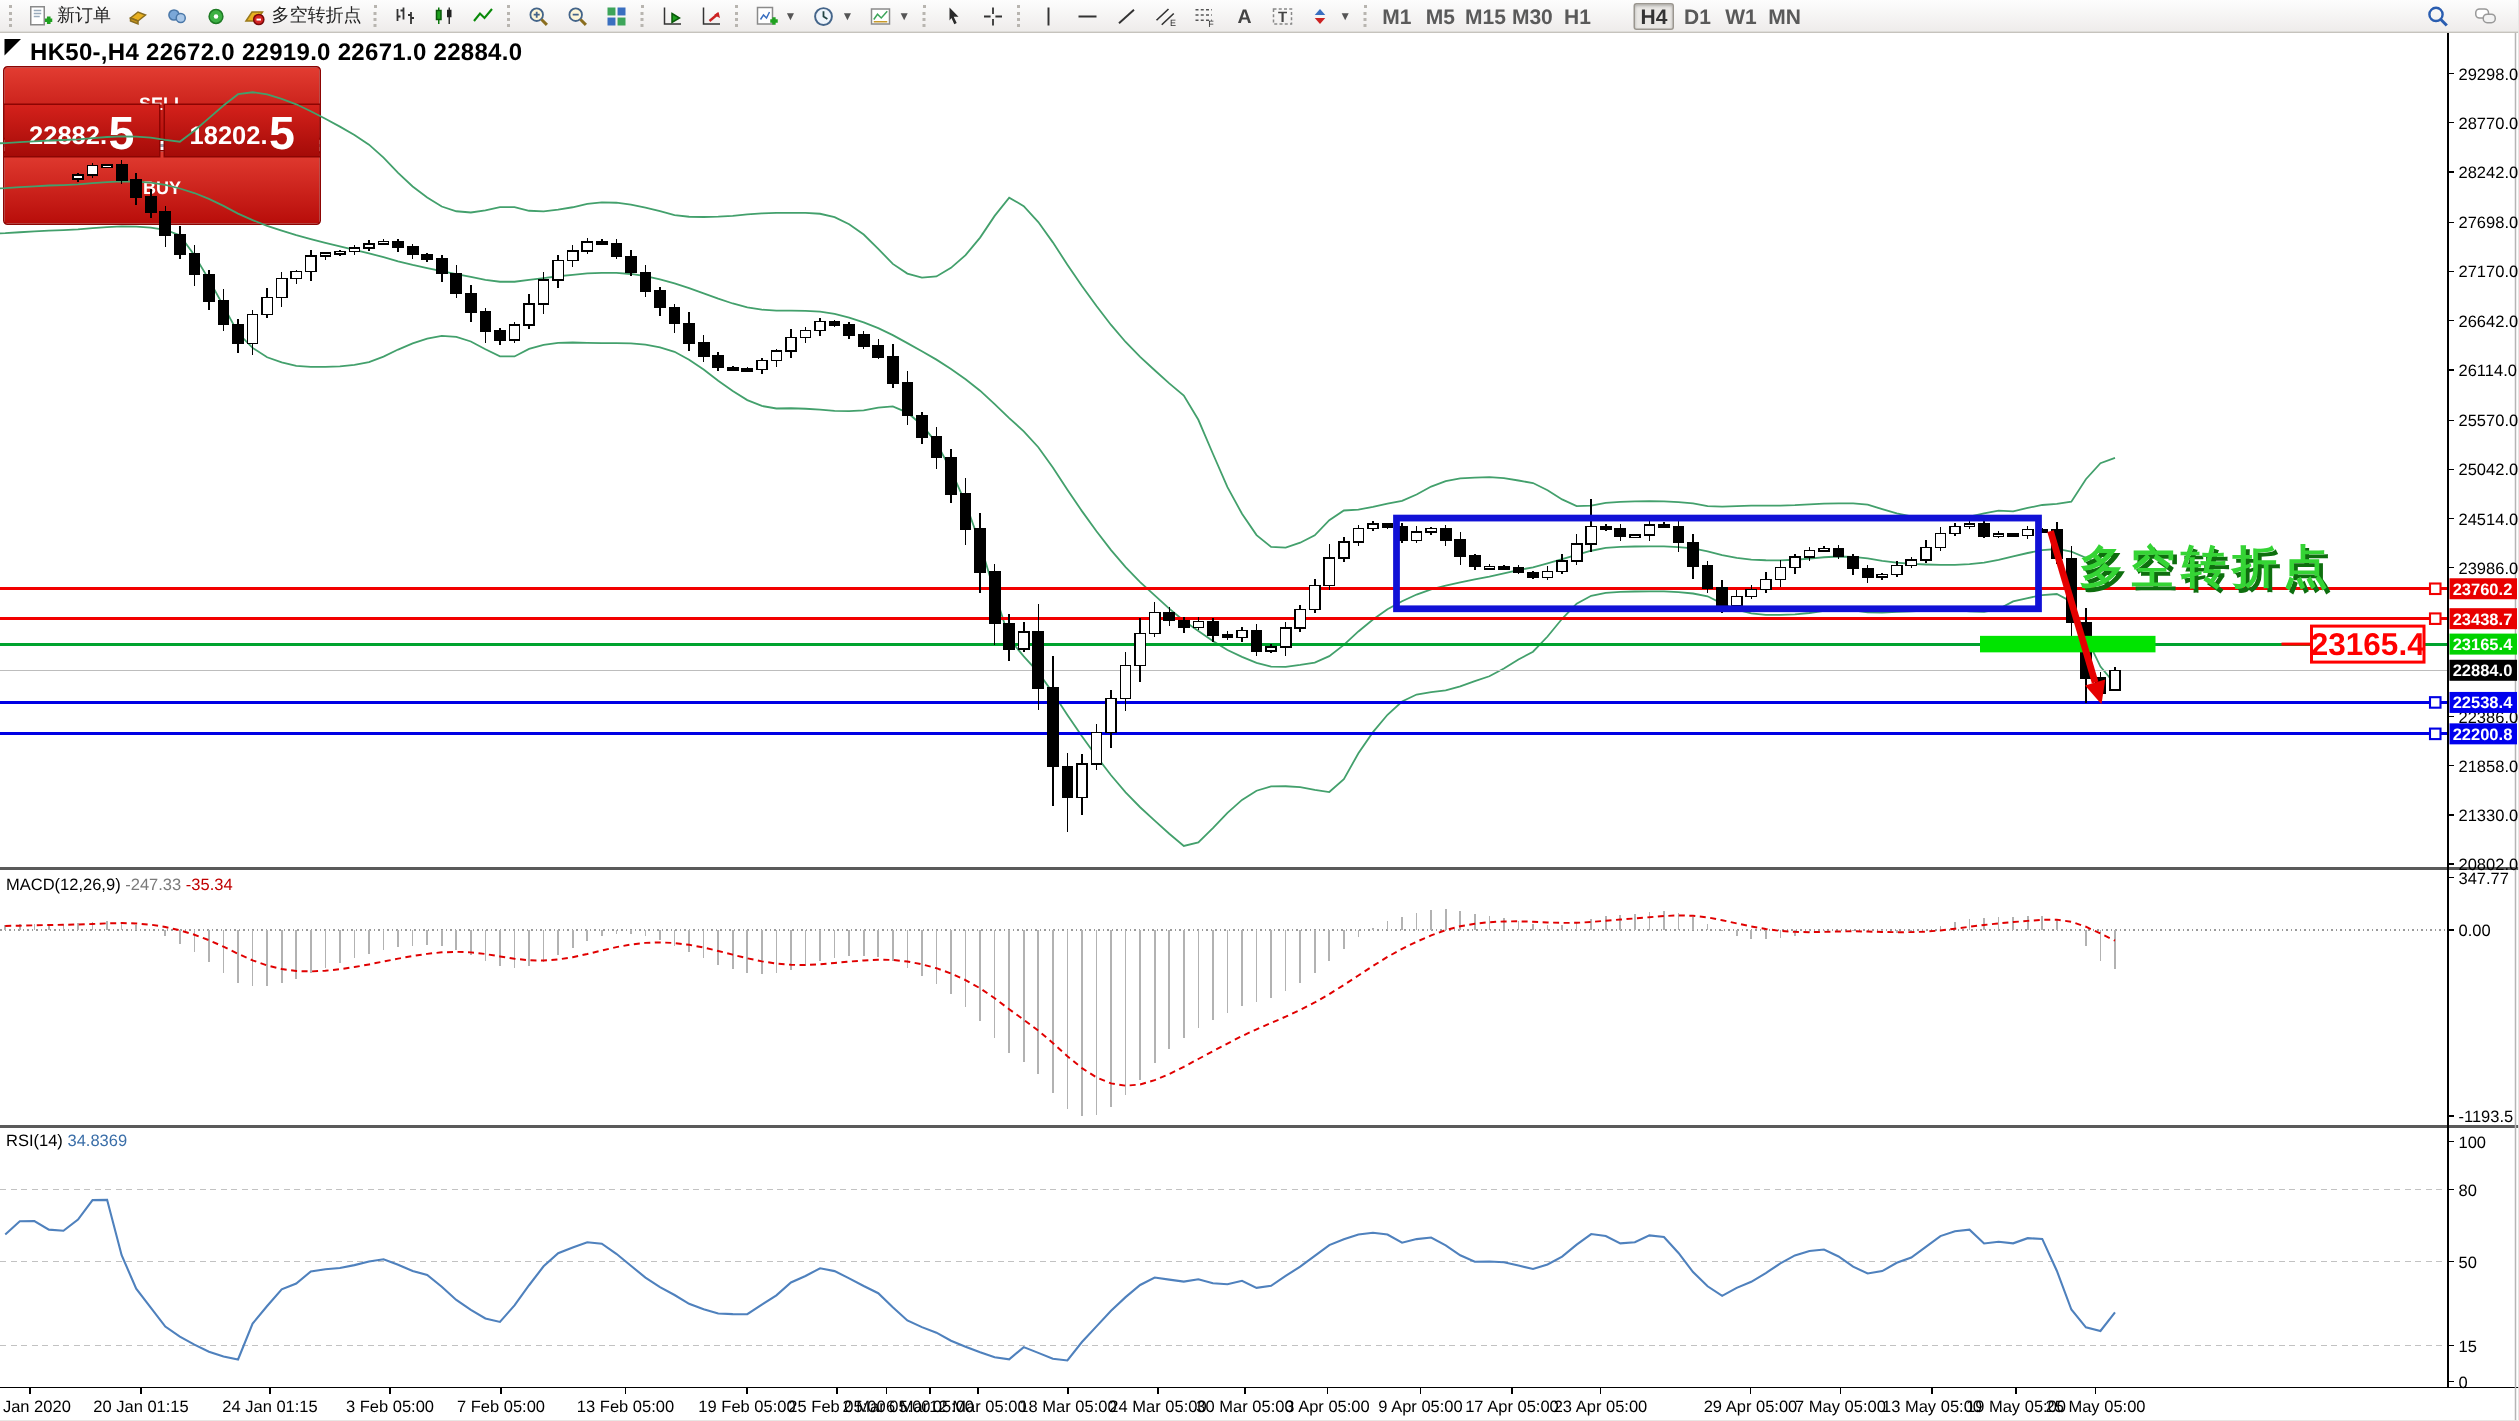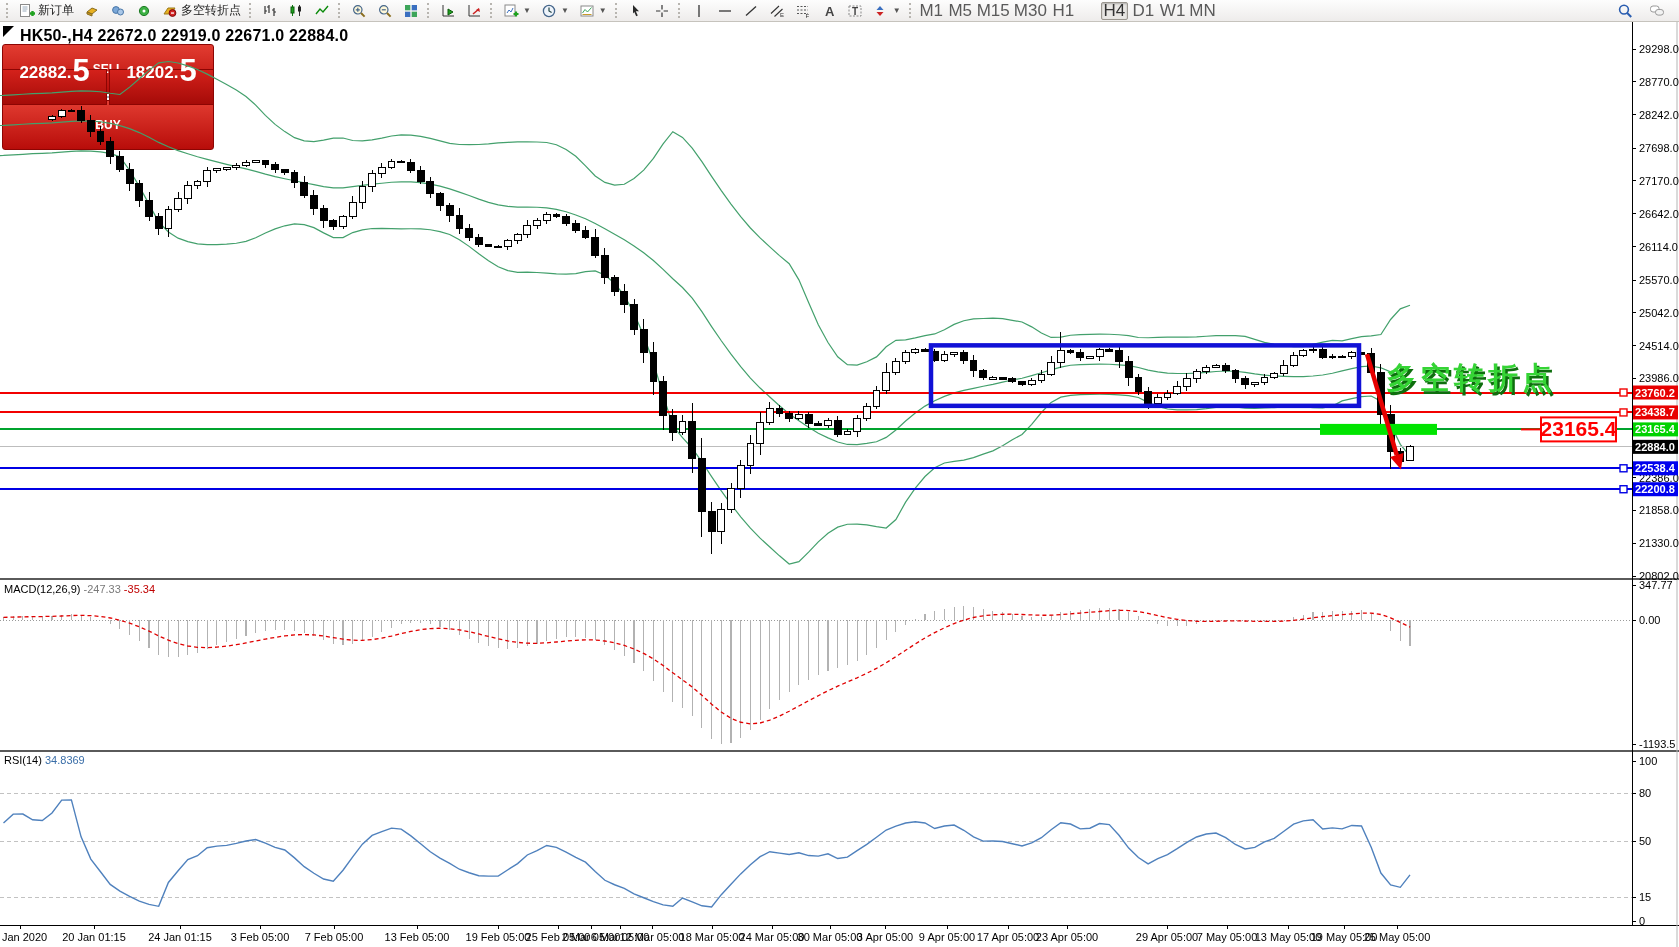--- a/index.html
+++ b/index.html
@@ -5,36 +5,36 @@
   html,body{margin:0;padding:0;background:#d8d4cf;}
   *{box-sizing:border-box;}
   #app{position:relative;width:1679px;height:947px;background:#fff;font-family:"Liberation Sans",sans-serif;overflow:hidden;}
   
   #toolbar{position:absolute;left:0;top:0;width:1679px;height:22px;background:linear-gradient(#fdfdfd,#eeeceb);
     border-bottom:1px solid #c6c3bd;display:flex;align-items:center;padding:0 4px;gap:2px;}
   .tb-grip{width:4px;height:15px;border-left:2px dotted #b8b5b0;margin:0 3px 0 2px;}
   .tb-btn{height:20px;display:flex;align-items:center;gap:3px;padding:12px 3px;border:1px solid transparent;border-radius:2px;color:#222;font-size:12px;white-space:nowrap;}
   .tb-btn svg{display:block;}
   .tb-caret{font-size:8px;color:#555;margin-left:1px;}
-  .tf-btn{min-width:27px;height:18px;display:flex;align-items:center;justify-content:center;font-size:17px;font-weight:normal;color:#5a5a5a;border:1px solid transparent;border-radius:2px;}
+  .tf-btn{min-width:27px;height:18px;display:flex;align-items:center;justify-content:center;font-size:14px;font-weight:bold;color:#5a5a5a;border:1px solid transparent;border-radius:2px;}
   .tf-btn.active{background:#e9e7e4;border:1px solid #9a968f;box-shadow:inset 0 1px 2px rgba(0,0,0,.25);color:#333;margin-left:22px;}
   #toolbar-right{margin-left:auto;display:flex;align-items:center;gap:8px;padding-right:6px;}
   
   #ohlc-line{position:absolute;left:20px;top:27px;font-size:16px;font-weight:bold;color:#000;letter-spacing:.2px;}
   #shift-marker{position:absolute;left:3px;top:26px;width:0;height:0;border-left:11px solid #000;border-bottom:11px solid transparent;}
   #trade-panel{position:absolute;left:2px;top:44px;width:212px;}
   #trade-row1{display:flex;height:23px;gap:2px;flex-direction:column;}
   .trade-small-btn{flex:0 0 50px;background:linear-gradient(#e23c31,#b80d0a);border:1px solid #8c0503;border-radius:3px;color:#fff;
      font-size:12px;font-weight:bold;display:flex;align-items:center;justify-content:center;}
   #vol-box{flex:1;display:flex;border:1px solid #9aa5b1;background:#fff;border-radius:2px;overflow:hidden;}
   .vol-btn{width:17px;background:linear-gradient(#fafafa,#dfdfdf);border-right:1px solid #c5c5c5;display:flex;align-items:center;justify-content:center;font-size:8px;color:#456;}
   .vol-btn.r{border-right:none;border-left:1px solid #c5c5c5;}
   #vol-value{flex:1;display:flex;align-items:center;justify-content:flex-end;padding-right:6px;font-size:14px;color:#c2410c;margin-top:31px;}
   #trade-row2{display:flex;height:36px;margin-top:2px;gap:2px;}
-  .trade-big-btn{flex:1;background:linear-gradient(#d4211b,#a50b08);border:1px solid #8c0503;color:#fff;display:flex;align-items:flex-end;justify-content:center;padding-bottom:18px;}
+  .trade-big-btn{flex:1;background:linear-gradient(#d4211b,#a50b08);border:1px solid #8c0503;color:#fff;display:flex;align-items:flex-end;justify-content:center;padding-bottom:0;}
   .pm{font-size:17px;font-weight:bold;line-height:26px;}
   .pb{font-size:31px;font-weight:bold;line-height:30px;margin-left:1px;}
   #chart-svg{position:absolute;left:0;top:22px;}
 </style>
 </head>
 <body>
 <div id="app">
 
 <div id="toolbar">
       <div class="tb-grip"></div>

